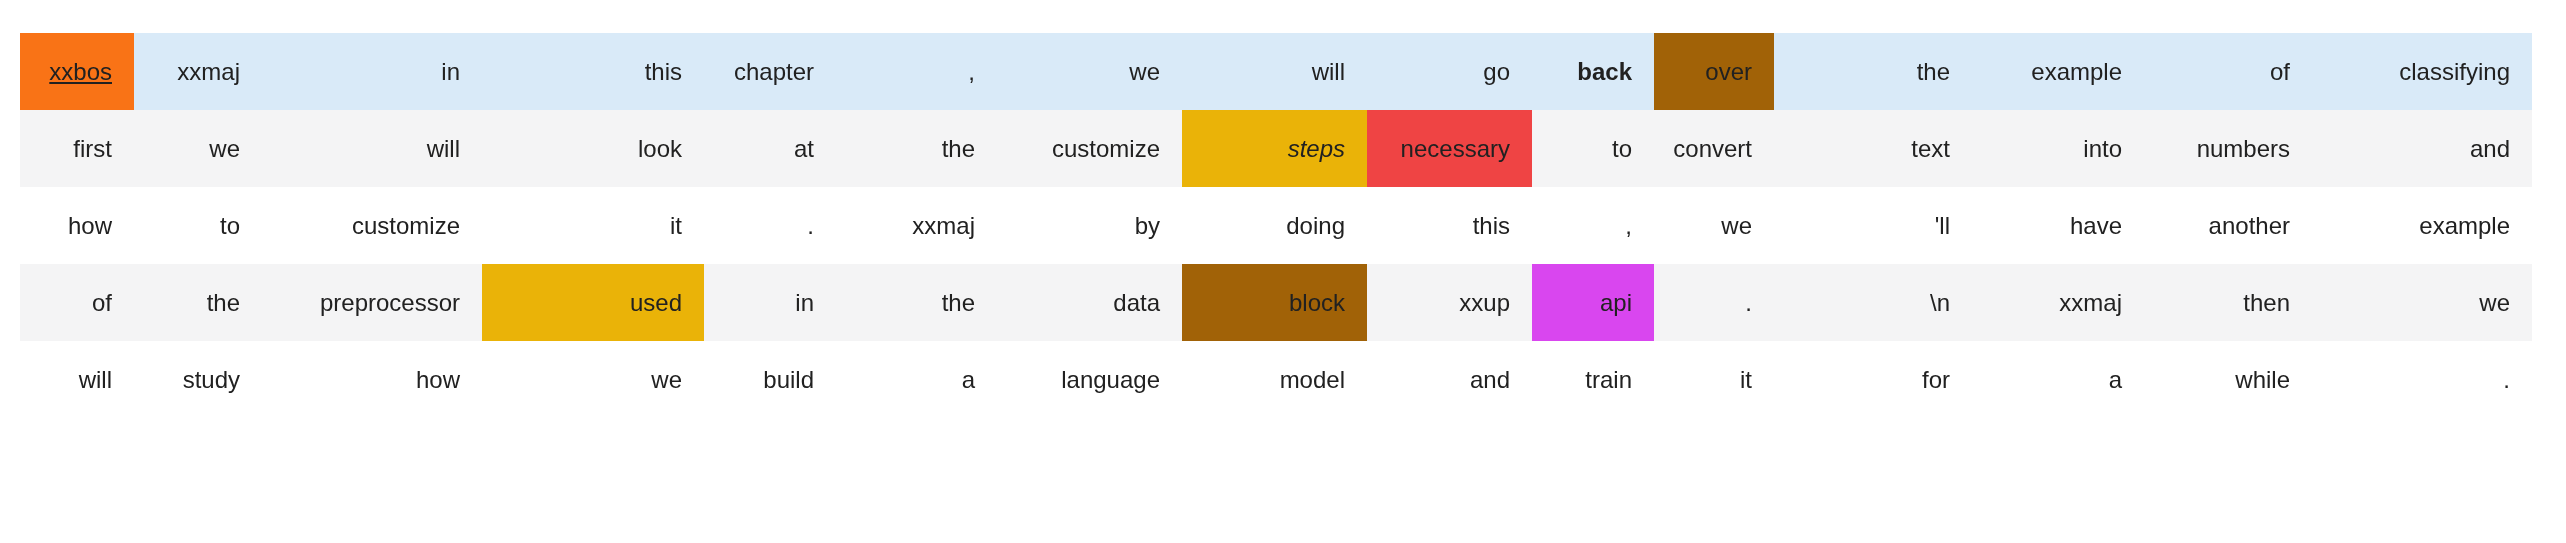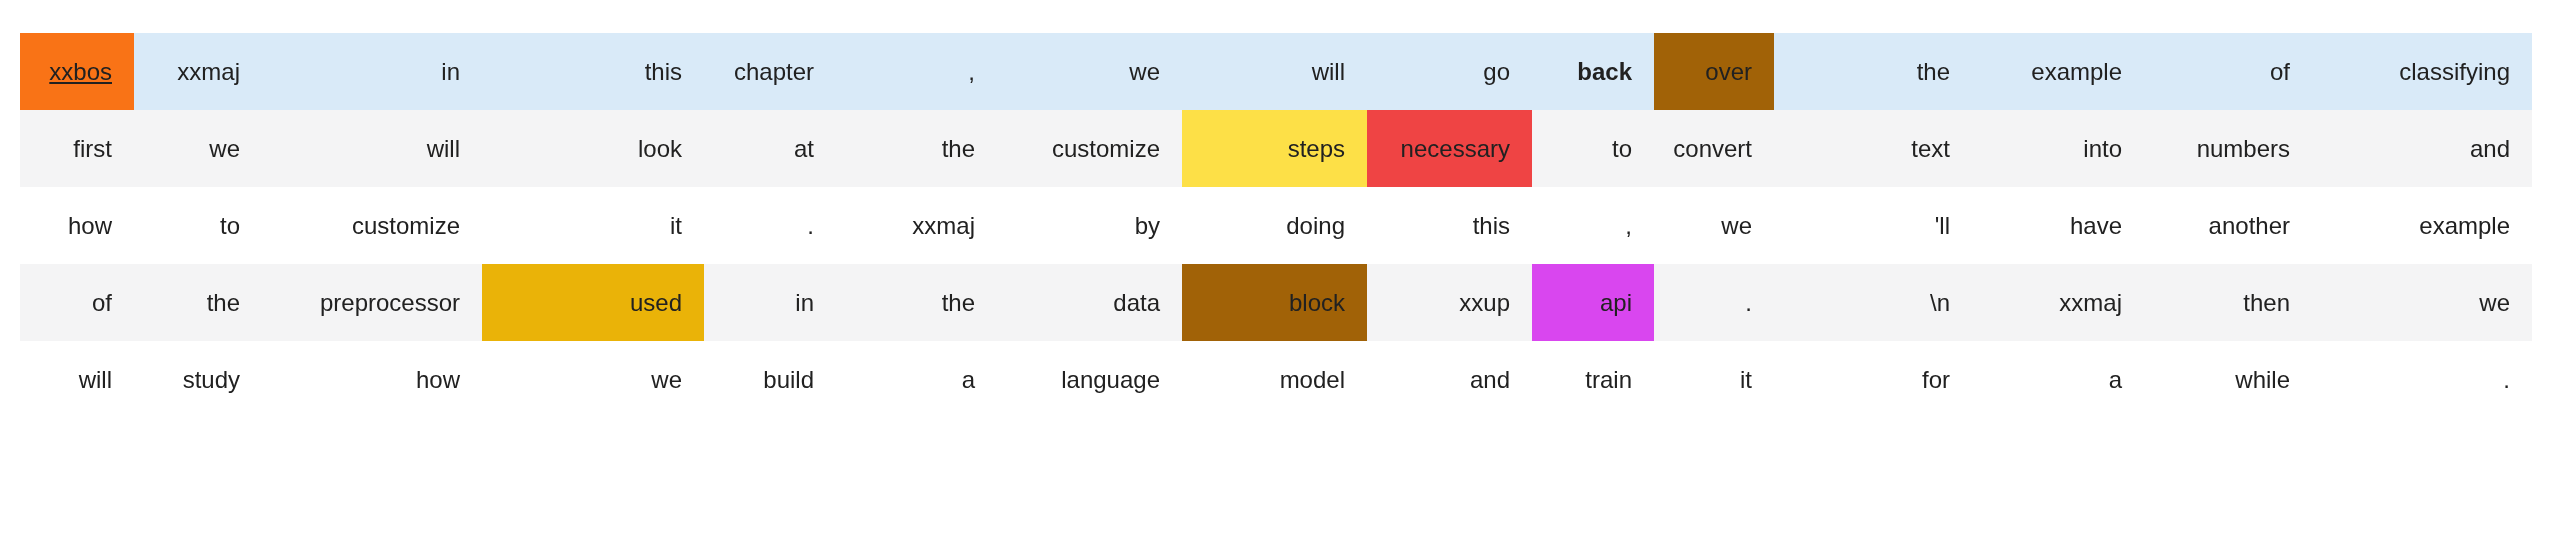--- a/index.html
+++ b/index.html
@@ -80,21 +80,21 @@
           <td style="background: rgb(217, 234, 248);">classifying</td>
         </tr>
         <tr class="row-stripe">
           <td style="background: rgb(244, 244, 245);">first</td>
           <td style="background: rgb(244, 244, 245);">we</td>
           <td style="background: rgb(244, 244, 245);">will</td>
           <td style="background: rgb(244, 244, 245);">look</td>
           <td style="background: rgb(244, 244, 245);">at</td>
           <td style="background: rgb(244, 244, 245);">the</td>
           <td style="background: rgb(244, 244, 245);">customize</td>
-          <td style="background: #fde047;">steps</td>
+          <td style="background: #eab308; font-style: italic;">steps</td>
           <td style="background: #ef4444;">necessary</td>
           <td style="background: rgb(244, 244, 245);">to</td>
           <td style="background: rgb(244, 244, 245); text-align: right;">convert</td>
           <td style="background: rgb(244, 244, 245);">text</td>
           <td style="background: rgb(244, 244, 245);">into</td>
           <td style="background: rgb(244, 244, 245);">numbers</td>
           <td style="background: rgb(244, 244, 245);">and</td>
         </tr>
         <tr class="row-plain">
           <td>how</td>

